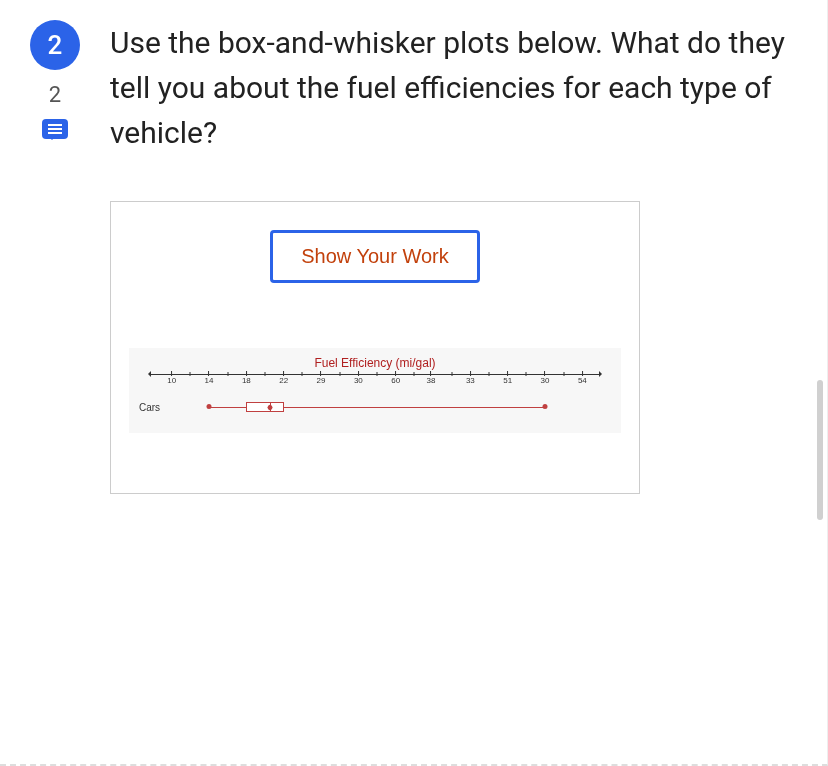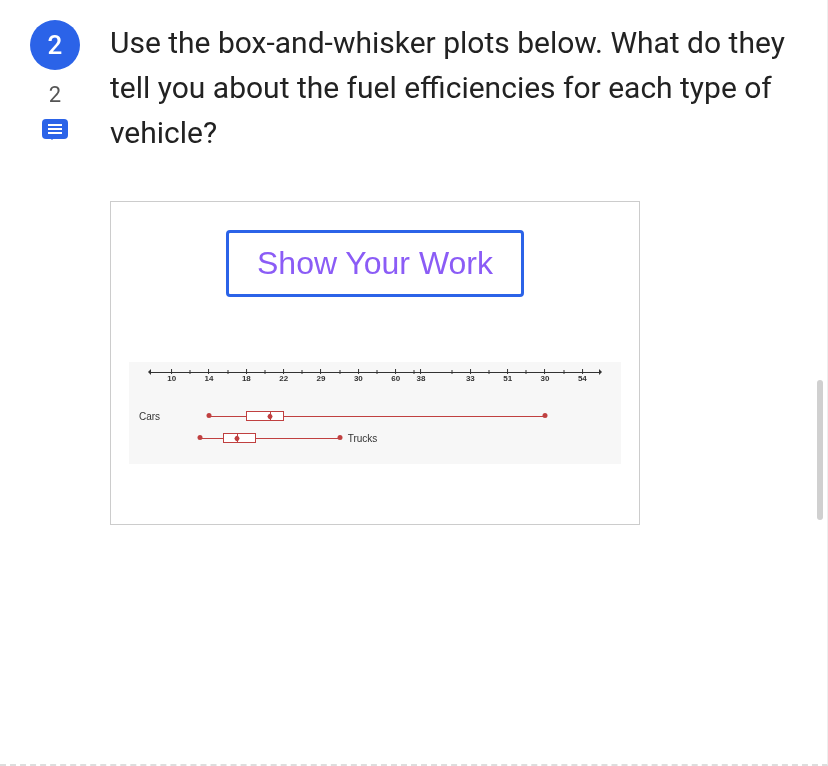--- a/index.html
+++ b/index.html
@@ -81,42 +81,41 @@
     border: 1px solid #ccc;
     padding: 28px 18px 60px 18px;
     width: 530px;
   }
   .show-work-btn {
     display: block;
     margin: 0 auto 65px auto;
     padding: 12px 28px;
     border: 3px solid #2b63e8;
     background: #fff;
-    color: #8b5cf6;
-    font-size: 32px;
+    color: #c2410c;
+    font-size: 20px;
     font-weight: 500;
     border-radius: 4px;
     cursor: pointer;
   }
   .chart-area {
     background: #f7f7f7;
     padding: 8px 10px 16px 10px;
     font-family: Arial, sans-serif;
   }
   .chart-title {
     text-align: center;
     font-size: 12px;
     color: #b02020;
     margin-bottom: 2px;
   }
   .axis-wrap {
     position: relative;
     height: 14px;
-    margin-bottom: 24px;
-    font-weight: bold;
+    margin-bottom: 13px;
   }
   .axis-line {
     position: absolute;
     left: 10px;
     right: 10px;
     top: 2px;
     height: 1px;
     background: #333;
   }
   .axis-line:before, .axis-line:after {
@@ -229,20 +228,21 @@
     </div>
   </div>
 
   <div class="right-col">
     <p class="question-text">Use the box-and-whisker plots below. What do they tell you about the fuel efficiencies for each type of vehicle?</p>
 
     <div class="work-panel">
       <button class="show-work-btn">Show Your Work</button>
 
       <div class="chart-area">
+        <div class="chart-title">Fuel Efficiency (mi/gal)</div>
 
         <div class="axis-wrap">
           <div class="axis-line"></div>
           <div id="axis-ticks">
               <div class="tick" style="left: 32.6667px;">
                 <span>10</span>
               </div>
               <div class="minor-tick" style="left: 51.3333px;"></div>
               <div class="tick" style="left: 70px;">
                 <span>14</span>
@@ -261,21 +261,21 @@
               </div>
               <div class="minor-tick" style="left: 200.667px;"></div>
               <div class="tick" style="left: 219.333px;">
                 <span>30</span>
               </div>
               <div class="minor-tick" style="left: 238px;"></div>
               <div class="tick" style="left: 256.667px;">
                 <span>60</span>
               </div>
               <div class="minor-tick" style="left: 275.333px;"></div>
-              <div class="tick" style="left: 282px;">
+              <div class="tick" style="left: 292px;">
                 <span>38</span>
               </div>
               <div class="minor-tick" style="left: 312.667px;"></div>
               <div class="tick" style="left: 331.333px;">
                 <span>33</span>
               </div>
               <div class="minor-tick" style="left: 350px;"></div>
               <div class="tick" style="left: 368.667px;">
                 <span>51</span>
               </div>
@@ -294,29 +294,19 @@
             <div class="box-row">
               <div class="row-label" style="left: 0px;">Cars</div>
               <div class="whisker" style="left: 70px; width: 37.3333px;"></div>
               <div class="whisker" style="left: 144.667px; width: 261.333px;"></div>
               <div class="whisker-cap" style="left: 70px;"></div>
               <div class="whisker-cap" style="left: 406px;"></div>
               <div class="box" style="left: 107.333px; width: 37.3333px;"></div>
               <div class="median" style="left: 130.667px;"></div>
               <div class="dot" style="left: 130.667px;"></div>
             </div>
-            <div class="box-row">
-              <div class="row-label" style="left: 208.667px;">Trucks</div>
-              <div class="whisker" style="left: 60.6667px; width: 23.3333px;"></div>
-              <div class="whisker" style="left: 116.667px; width: 84px;"></div>
-              <div class="whisker-cap" style="left: 60.6667px;"></div>
-              <div class="whisker-cap" style="left: 200.667px;"></div>
-              <div class="box" style="left: 84px; width: 32.6667px;"></div>
-              <div class="median" style="left: 98px;"></div>
-              <div class="dot" style="left: 98px;"></div>
-            </div>
           </div>
       </div>
     </div>
   </div>
 </div>
 
 <div class="scrollbar"></div>
 
 </body></html>

